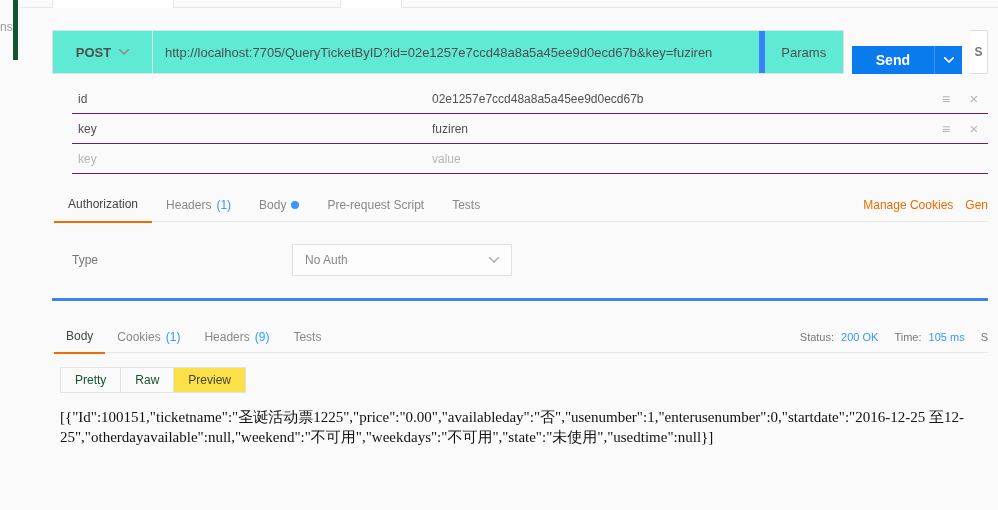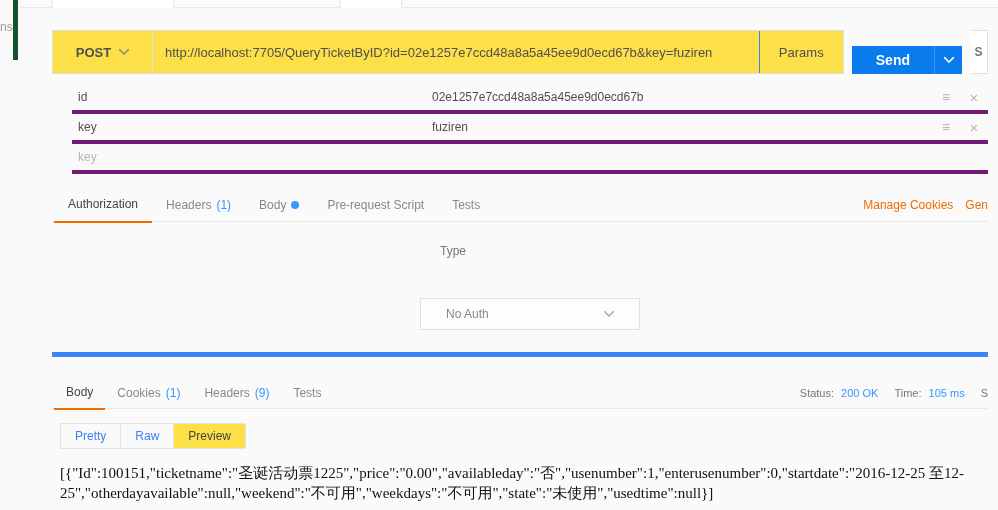--- a/index.html
+++ b/index.html
@@ -3,56 +3,56 @@
   <meta charset="utf-8">
   <style>
     * { box-sizing: border-box; margin: 0; padding: 0; }
     body { font-family: "Helvetica Neue", Arial, sans-serif; font-size: 12px; color: #505050; background: #fafafa; width: 998px; height: 510px; overflow: hidden; position: relative; }
     .sidebar-hint { position: absolute; left: 0; top: 0; width: 18px; height: 60px; padding-top: 20px; color: #999; font-size: 12px; border-right: 5px solid #14532d; text-align: right; padding-right: 2px; }
     .main { position: absolute; left: 20px; top: 0; right: 0; bottom: 0; overflow: hidden; }
     .tabs-stub { height: 8px; border-bottom: 1px solid #e8e8e8; position: relative; }
     .tabs-stub::before { content:""; position:absolute; left:32px; top:-2px; width:120px; height:9px; border:1px solid #e8e8e8; border-bottom:none; background:#fff; }
     .tabs-stub::after { content:""; position:absolute; left:320px; top:-2px; width:60px; height:9px; border:1px solid #e8e8e8; border-bottom:none; background:#fff; }
     .panel { padding: 22px 10px 0 32px; }
-    .req-row { display:flex; align-items:stretch; gap: 0; border:1px solid #e0e0e0; background:#fde047; }
+    .req-row { display:flex; align-items:stretch; gap: 0; border:1px solid #e0e0e0; background:#5eead4; }
     .req-row > div { display:flex; align-items:center; }
     .method-cell { width: 100px; justify-content:center; gap:8px; color:#505050; font-weight:600; font-size:13px; border-right:1px solid #e0e0e0; cursor:pointer; }
     .chev { width:10px; height:6px; }
     .url-cell { flex:1; padding: 0 12px; color:#505050; font-size:13px; font-family: Arial, sans-serif; min-width:0; overflow:hidden; white-space:nowrap; }
-    .params-cell { width: 84px; justify-content:center; border-left:1px solid #3b82f6; font-size:13px; cursor:pointer; }
+    .params-cell { width: 84px; justify-content:center; border-left:6px solid #3b82f6; font-size:13px; cursor:pointer; }
     .send-group { display:flex; align-items:stretch; margin-left: 8px; margin-top: 16px; }
     .send-btn { background:#097bed; color:#fff; font-weight:700; font-size:14px; padding: 0 24px; display:flex; align-items:center; border:none; }
     .send-caret { width:28px; background:#097bed; border-left:1px solid #3a95ef; display:flex; align-items:center; justify-content:center; }
     .extra-cell { width:18px; border:1px solid #e0e0e0; border-left:none; display:flex; align-items:center; justify-content:center; color:#777; margin-left:8px; background:#fff; font-weight:600;}
     .top-row { display:flex; height:44px; }
     .kv-block { margin: 0 0 0 20px; padding-top:10px; }
-    .kv-row { display:flex; align-items:center; height:30px; border-bottom:4px solid #701a75; font-size:12px; }
+    .kv-row { display:flex; align-items:center; height:30px; border-bottom:1px solid #701a75; font-size:12px; }
     .kv-row.placeholder .kv-key, .kv-row.placeholder .kv-val { color:#b5b5b5; }
     .kv-key { width: 360px; padding-left: 6px; color:#505050; }
     .kv-val { flex:1; color:#505050; }
     .kv-ctrl { width:28px; color:#b5b5b5; font-size:14px; text-align:center; cursor:pointer; }
     .kv-ctrl.x { font-size:15px; }
     .req-tabs { display:flex; align-items:center; border-bottom:1px solid #e8e8e8; margin-top:14px; font-size:12px; height:34px; padding-left:2px; position:relative; }
     .req-tab { padding: 0 14px; height:34px; display:flex; align-items:center; gap:5px; color:#888; cursor:pointer; }
     .req-tab.active { color:#444; border-bottom:2px solid #ef6c00; height:35px; margin-bottom:-1px; }
     .tab-count { color:#3498ff; }
     .tab-dot { width:8px; height:8px; border-radius:50%; background:#3498ff; display:inline-block;}
     .right-links { position:absolute; right:0; display:flex; gap:12px; font-size:12px; }
     .link-orange { color:#ef6c00; cursor:pointer; }
-    .auth-row { display:flex; align-items:center; padding: 22px 0 22px 20px; gap:40px; border-bottom:5px solid #3b82f6;flex-direction:column;}
+    .auth-row { display:flex; align-items:center; padding: 22px 0 22px 20px; gap:40px; border-bottom:3px solid #3b82f6;}
     .auth-label { color:#777; width:180px; }
-    .select-box { width:220px; height:32px; border:1px solid #e0e0e0; background:#fdfdfd; display:flex; align-items:center; justify-content:space-between; padding:0 25px; color:#888; font-size:12px; cursor:pointer;}
+    .select-box { width:220px; height:32px; border:1px solid #e0e0e0; background:#fdfdfd; display:flex; align-items:center; justify-content:space-between; padding:0 12px; color:#888; font-size:12px; cursor:pointer;}
     .resp-block { margin-top:20px; }
     .resp-tabs { display:flex; align-items:center; border-bottom:1px solid #e8e8e8; font-size:12px; height:32px; position:relative; padding-left:2px;}
     .resp-tab { padding:0 12px; height:32px; display:flex; align-items:center; gap:5px; color:#888; cursor:pointer;}
     .resp-tab.active { color:#444; border-bottom:2px solid #ef6c00; height:33px; margin-bottom:-1px;}
     .resp-meta { position:absolute; right:0; display:flex; gap:16px; font-size:11px; color:#777; align-items:center;margin-left:38px;}
     .meta-val { color:#3498ff; margin-left:4px; }
     .view-tabs { display:flex; border:1px solid #e3e3e3; width:fit-content; margin:14px 0 10px 8px; height:26px; font-size:12px;}
-    .view-tab { padding:0 14px; display:flex; align-items:center; color:#3b82f6; cursor:pointer;}
+    .view-tab { padding:0 14px; display:flex; align-items:center; color:#14532d; cursor:pointer;}
     .view-tab.active { background:#fde047; color:#444; }
     .view-tab + .view-tab { border-left:1px solid #e3e3e3;}
     .resp-body { padding: 4px 8px; font-family: "Times New Roman", serif; font-size: 15px; color:#111; line-height:1.35; }
   </style>
 </head>
 <body>
 
 <div class="sidebar-hint">ns</div>
 
 <div class="main">
@@ -89,20 +89,21 @@
         <div class="kv-ctrl x">×</div>
       </div>
       <div class="kv-row">
         <div class="kv-key">key</div>
         <div class="kv-val">fuziren</div>
         <div class="kv-ctrl">≡</div>
         <div class="kv-ctrl x">×</div>
       </div>
       <div class="kv-row placeholder">
         <div class="kv-key">key</div>
+        <div class="kv-val">value</div>
         <div class="kv-ctrl"></div>
         <div class="kv-ctrl"></div>
       </div>
     </div>
 
     <div class="req-tabs">
       <div class="req-tab active">Authorization</div>
       <div class="req-tab">
         <span>Headers</span>
         <span class="tab-count">(1)</span>

